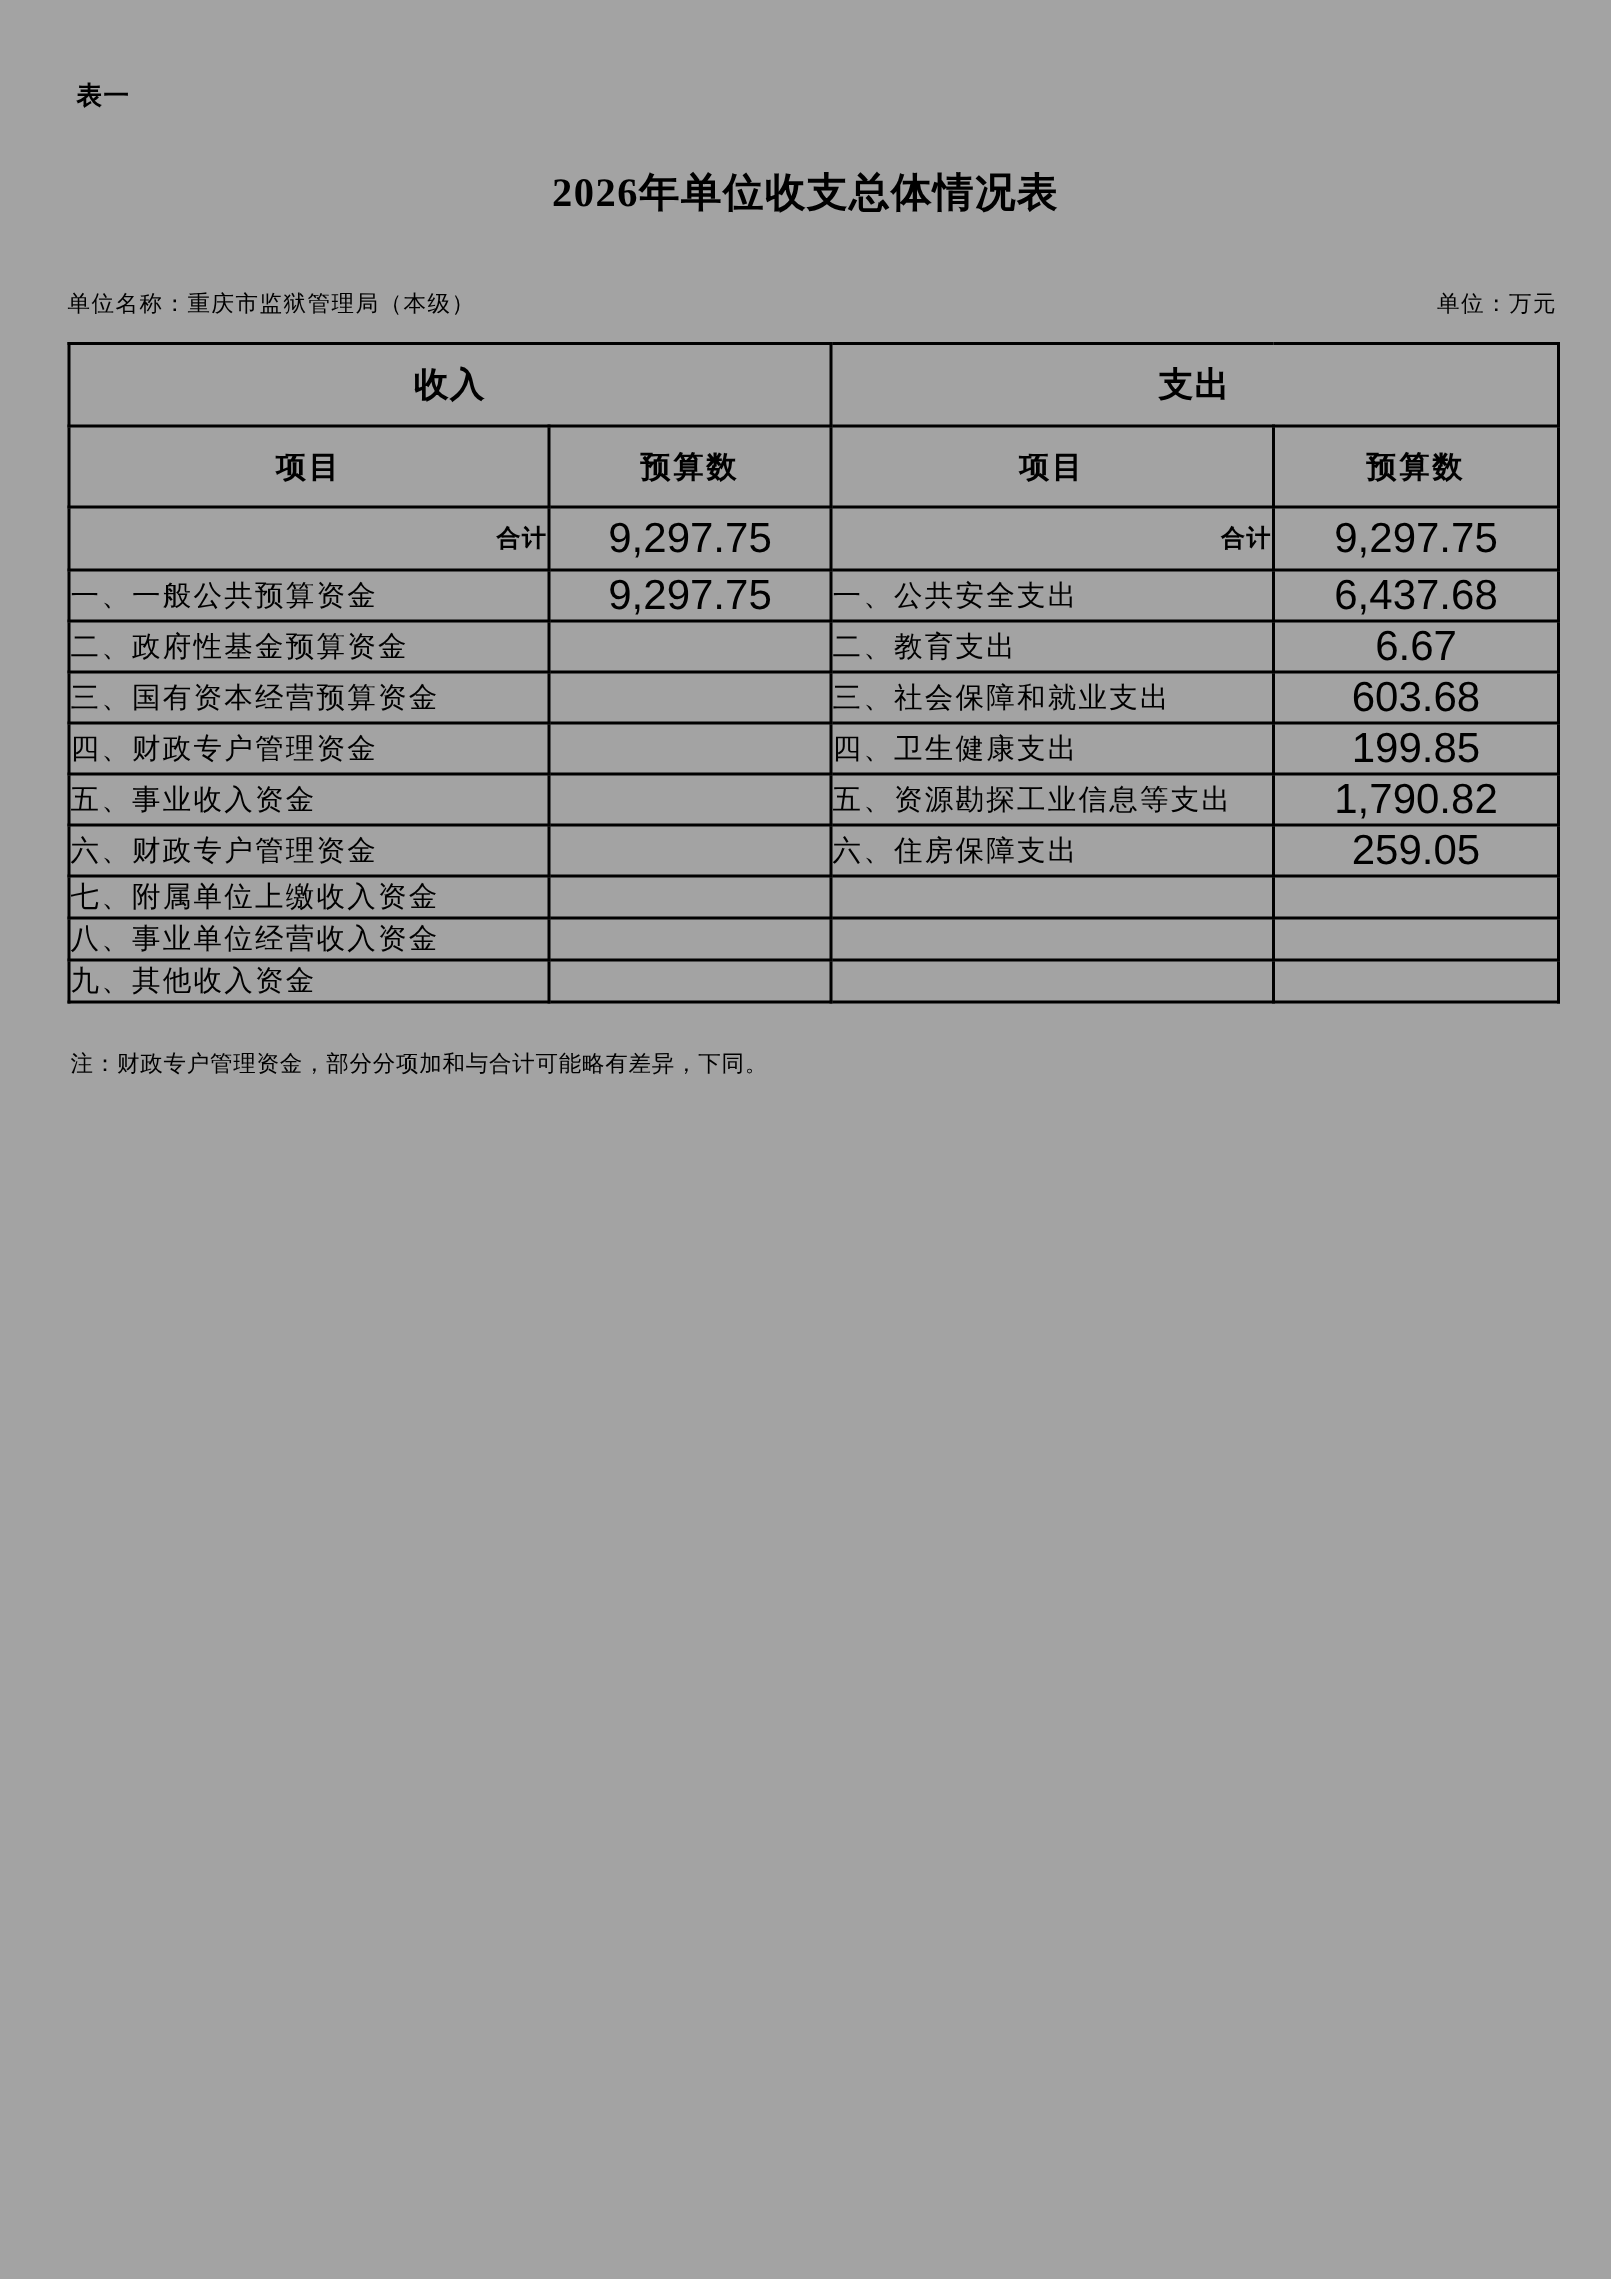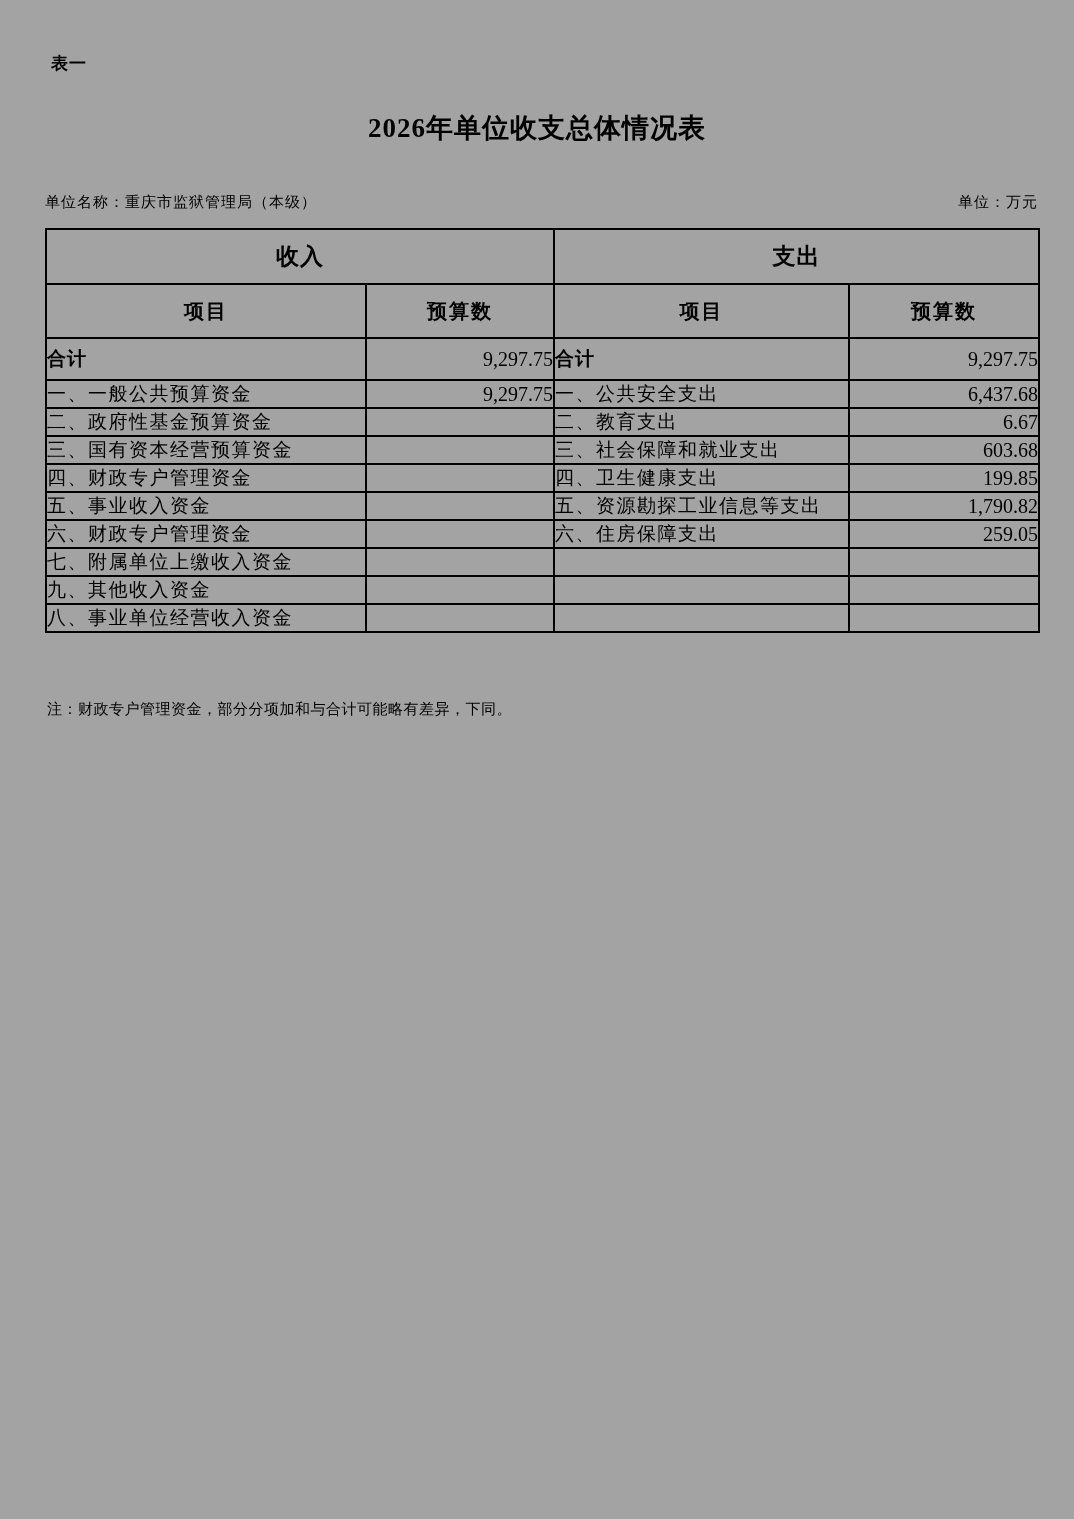--- a/index.html
+++ b/index.html
@@ -74,35 +74,35 @@
   th.sub {
     font-family: "Liberation Sans", sans-serif;
     font-weight: 600;
     font-size: 20px;
     text-align: center;
     letter-spacing: 2px;
   }
   td.total-label {
     font-family: "Liberation Sans", sans-serif;
     font-weight: 600;
-    font-size: 19px;
-    text-align: left;
+    font-size: 16px;
+    text-align: right;
     letter-spacing: 1px;
   }
   td.item {
     font-family: "Liberation Serif", serif;
     font-size: 19px;
     text-align: left;
     padding-left: 6px;
     letter-spacing: 1.5px;
   }
   td.num {
-    font-family: Liberation Serif, serif;
-    font-size: 20px;
-    text-align: right;
+    font-family: Liberation Sans, sans-serif;
+    font-size: 28px;
+    text-align: center;
     padding-right: 5px;
   }
   .note {
     position: absolute;
     left: 47px;
     top: 700px;
     font-family: "Liberation Serif", serif;
     font-size: 15px;
     letter-spacing: 0.5px;
   }
@@ -183,27 +183,27 @@
         <td class="item">六、住房保障支出</td>
         <td class="num">259.05</td>
       </tr>
       <tr class="drow">
         <td class="item">七、附属单位上缴收入资金</td>
         <td class="num"></td>
         <td class="item"></td>
         <td class="num"></td>
       </tr>
       <tr class="drow">
+        <td class="item">八、事业单位经营收入资金</td>
+        <td class="num"></td>
+        <td class="item"></td>
+        <td class="num"></td>
+      </tr>
+      <tr class="drow">
         <td class="item">九、其他收入资金</td>
-        <td class="num"></td>
-        <td class="item"></td>
-        <td class="num"></td>
-      </tr>
-      <tr class="drow">
-        <td class="item">八、事业单位经营收入资金</td>
         <td class="num"></td>
         <td class="item"></td>
         <td class="num"></td>
       </tr>
     </tbody>
   </table>
 
   <div class="note">注：财政专户管理资金，部分分项加和与合计可能略有差异，下同。</div>
 
 </div>

